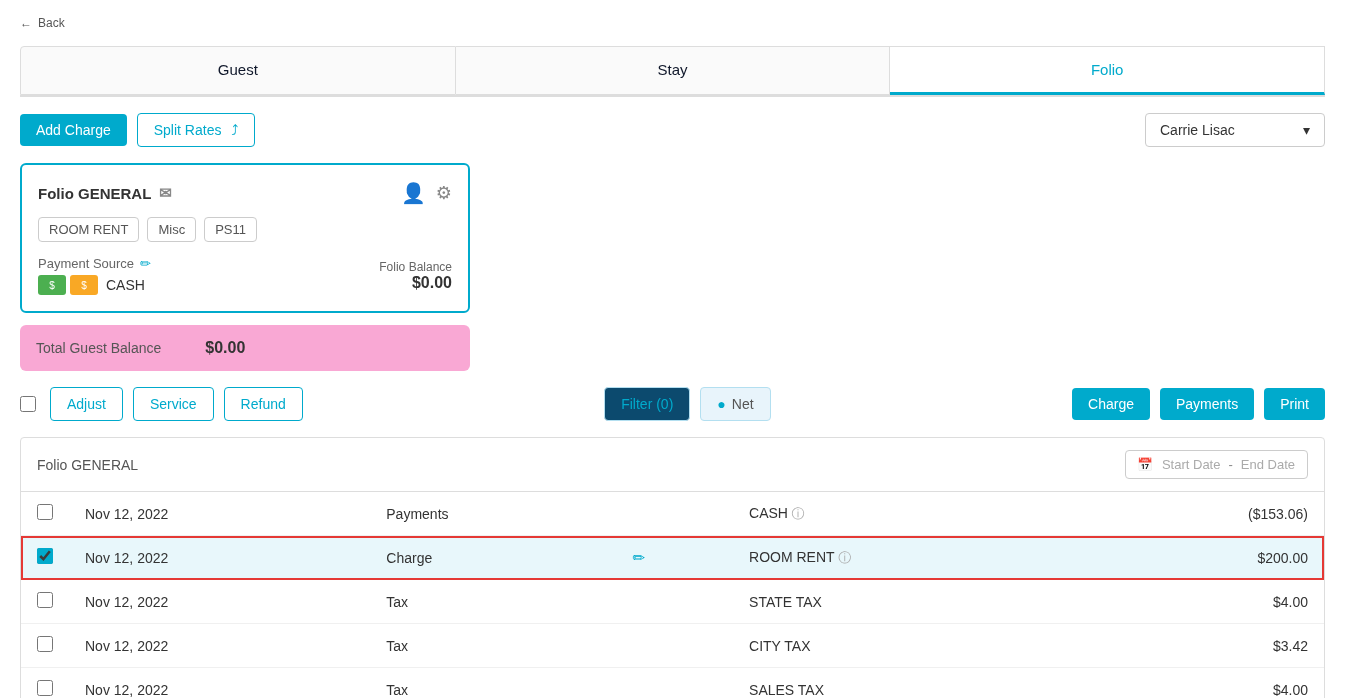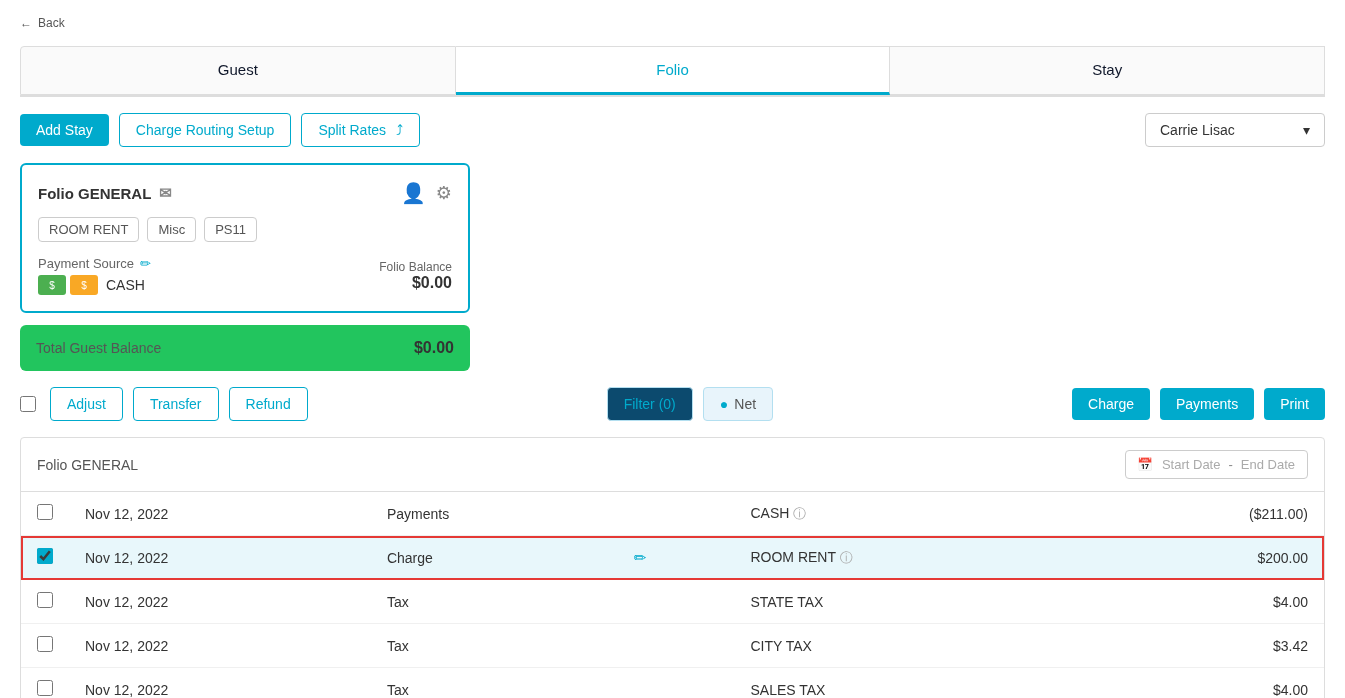--- a/index.html
+++ b/index.html
@@ -34,21 +34,21 @@
     .folio-footer { display: flex; justify-content: space-between; align-items: center; }
     .payment-source { display: flex; flex-direction: column; gap: 4px; }
     .payment-label { font-size: 13px; color: #666; display: flex; align-items: center; gap: 6px; }
     .payment-icons { display: flex; gap: 4px; align-items: center; }
     .cash-icon { width: 28px; height: 20px; background: #4CAF50; border-radius: 3px; display: inline-flex; align-items: center; justify-content: center; font-size: 10px; color: #fff; }
     .folio-balance { text-align: right; }
     .balance-label { font-size: 12px; color: #666; }
     .balance-amount { font-size: 16px; font-weight: 600; }
 
     
-    .total-balance { display: flex; justify-content: space-between; align-items: center; background: #22c55e; padding: 14px 16px; border-radius: 6px; margin-bottom: 16px; max-width: 450px; }
+    .total-balance { display: flex; align-items: center; background: #f9a8d4; padding: 14px 16px; border-radius: 6px; margin-bottom: 16px; max-width: 450px; gap: 44px; }
     .total-label { font-size: 14px; color: #555; }
     .total-amount { font-size: 16px; font-weight: 700; }
 
     
     .action-bar { display: flex; align-items: center; gap: 10px; margin-bottom: 16px; flex-wrap: wrap; }
     .action-bar .spacer { flex: 1; }
     .btn-highlighted { border: 2px solid #e53935 !important; }
     .btn-light { background: #0c4a6e; color: #00aacc; border: 1px solid #b3dff0; }
     .net-btn { background: #e8f4fb; color: #555; border: 1px solid #b3dff0; display: flex; align-items: center; gap: 6px; }
 
@@ -78,27 +78,26 @@
 
 <div class="page-wrapper">
 
   <div class="back-link">
     <span class="icon-arrow-left"></span>
     <span>Back</span>
   </div>
 
   <div class="tabs">
     <div class="tab">Guest</div>
+    <div class="tab">Stay</div>
     <div class="tab active">Folio</div>
-    <div class="tab">Stay</div>
   </div>
 
   <div class="toolbar">
-    <button class="btn btn-primary">Add Stay</button>
-    <button class="btn btn-outline">Charge Routing Setup</button>
+    <button class="btn btn-primary">Add Charge</button>
     <button class="btn btn-outline">
       <span>Split Rates</span>
       <span style="margin-left:6px;">⤴</span>
     </button>
     <div class="dropdown-select">
       <span>Carrie Lisac</span>
       <span class="icon-chevron-down"></span>
     </div>
   </div>
 
@@ -140,21 +139,21 @@
   </div>
 
   <div class="total-balance">
     <span class="total-label">Total Guest Balance</span>
     <span class="total-amount">$0.00</span>
   </div>
 
   <div class="action-bar">
     <input type="checkbox" class="cb" style="margin-right: 4px;">
     <button class="btn btn-outline">Adjust</button>
-    <button class="btn btn-outline">Transfer</button>
+    <button class="btn btn-outline">Service</button>
     <button class="btn btn-outline">Refund</button>
     <div class="spacer"></div>
     <button class="btn btn-light">Filter (0)</button>
     <button class="btn net-btn">
       <span style="color:#00aacc;">●</span>
       <span>Net</span>
     </button>
     <div class="spacer"></div>
     <button class="btn btn-primary">Charge</button>
     <button class="btn btn-primary">Payments</button>
@@ -176,21 +175,21 @@
       <tbody id="folio-table-body">
 
       <tr class="row-normal">
       <td style="width:30px;">
         <input type="checkbox" class="cb " style="">
       </td>
       <td>Nov 12, 2022</td>
       <td>Payments</td>
       <td></td>
       <td>CASH<span class="info-icon"> ⓘ</span></td>
-      <td class="text-right">($211.00)</td>
+      <td class="text-right">($153.06)</td>
     </tr>
           <tr class="row-selected">
       <td style="width:30px;">
         <input type="checkbox" class="cb cb-checked" checked="" style="">
       </td>
       <td>Nov 12, 2022</td>
       <td>Charge</td>
       <td><span class="edit-icon">✏</span></td>
       <td>ROOM RENT<span class="info-icon"> ⓘ</span></td>
       <td class="text-right">$200.00</td>

